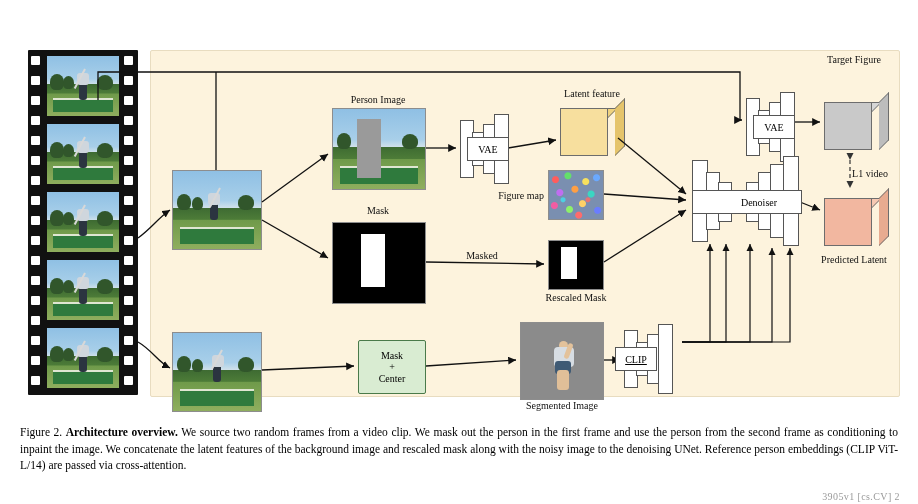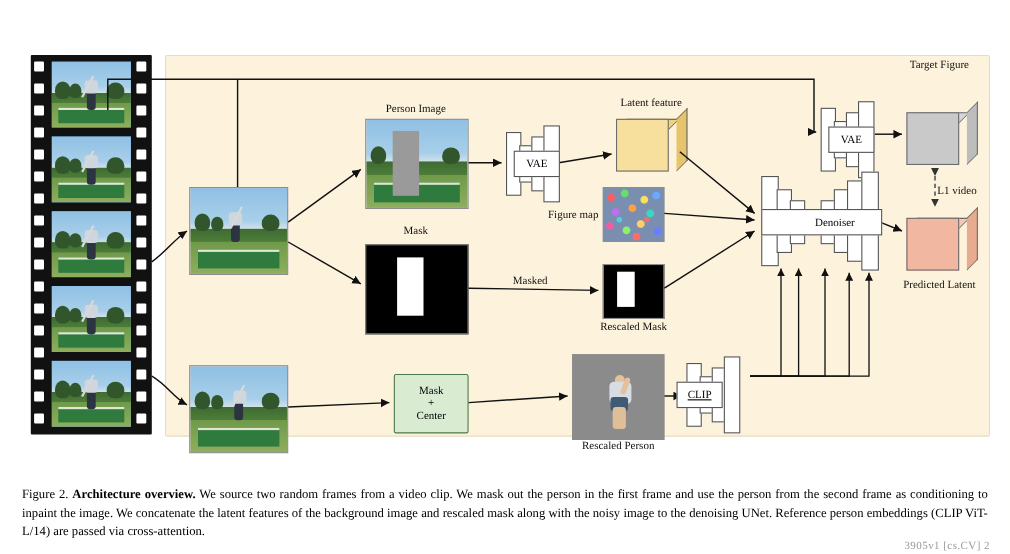--- a/index.html
+++ b/index.html
@@ -305,21 +305,20 @@
   
   .figcaption {
     position: absolute;
     left: 20px;
     top: 424px;
     width: 878px;
     font-size: 11.5px;
     line-height: 1.45;
     text-align: justify;
     color: #000;
-    margin-top: 18px;
   }
   .figcaption b { font-weight: bold; }
   .watermark {
     position: absolute;
     right: 18px;
     bottom: 2px;
     font-size: 10px;
     color: #9a9a9a;
     letter-spacing: 0.4px;
   }
@@ -477,21 +476,21 @@
     <div class="tile noise" style="left:528px; top:128px; width:54px; height:48px;"></div>
     <div class="caption" style="left:458px; top:148px; width:66px; text-align:right;">Figure map</div>
 
     <div class="tile segmented" style="left:500px; top:280px; width:82px; height:76px;">
       <div class="person-head"></div>
       <div class="person-torso"></div>
       <div class="person-arm"></div>
       <div class="person-shorts"></div>
       <div class="person-legs"></div>
     </div>
-    <div class="caption" style="left:486px; top:358px; width:112px;">Rescaled Person</div>
+    <div class="caption" style="left:486px; top:358px; width:112px;">Segmented Image</div>
 
     <div class="cube" style="left:540px; top:58px; width:56px; height:64px;">
       <div class="top" style="background:#efd27f;"></div>
       <div class="side" style="background:#e5c46b;"></div>
       <div class="face" style="background:#f7df9e;"></div>
     </div>
     <div class="caption" style="left:520px; top:46px; width:104px;">Latent feature</div>
 
     <div class="cube" style="left:804px; top:52px; width:56px; height:64px;">
       <div class="top" style="background:#d6d6d6;"></div>

